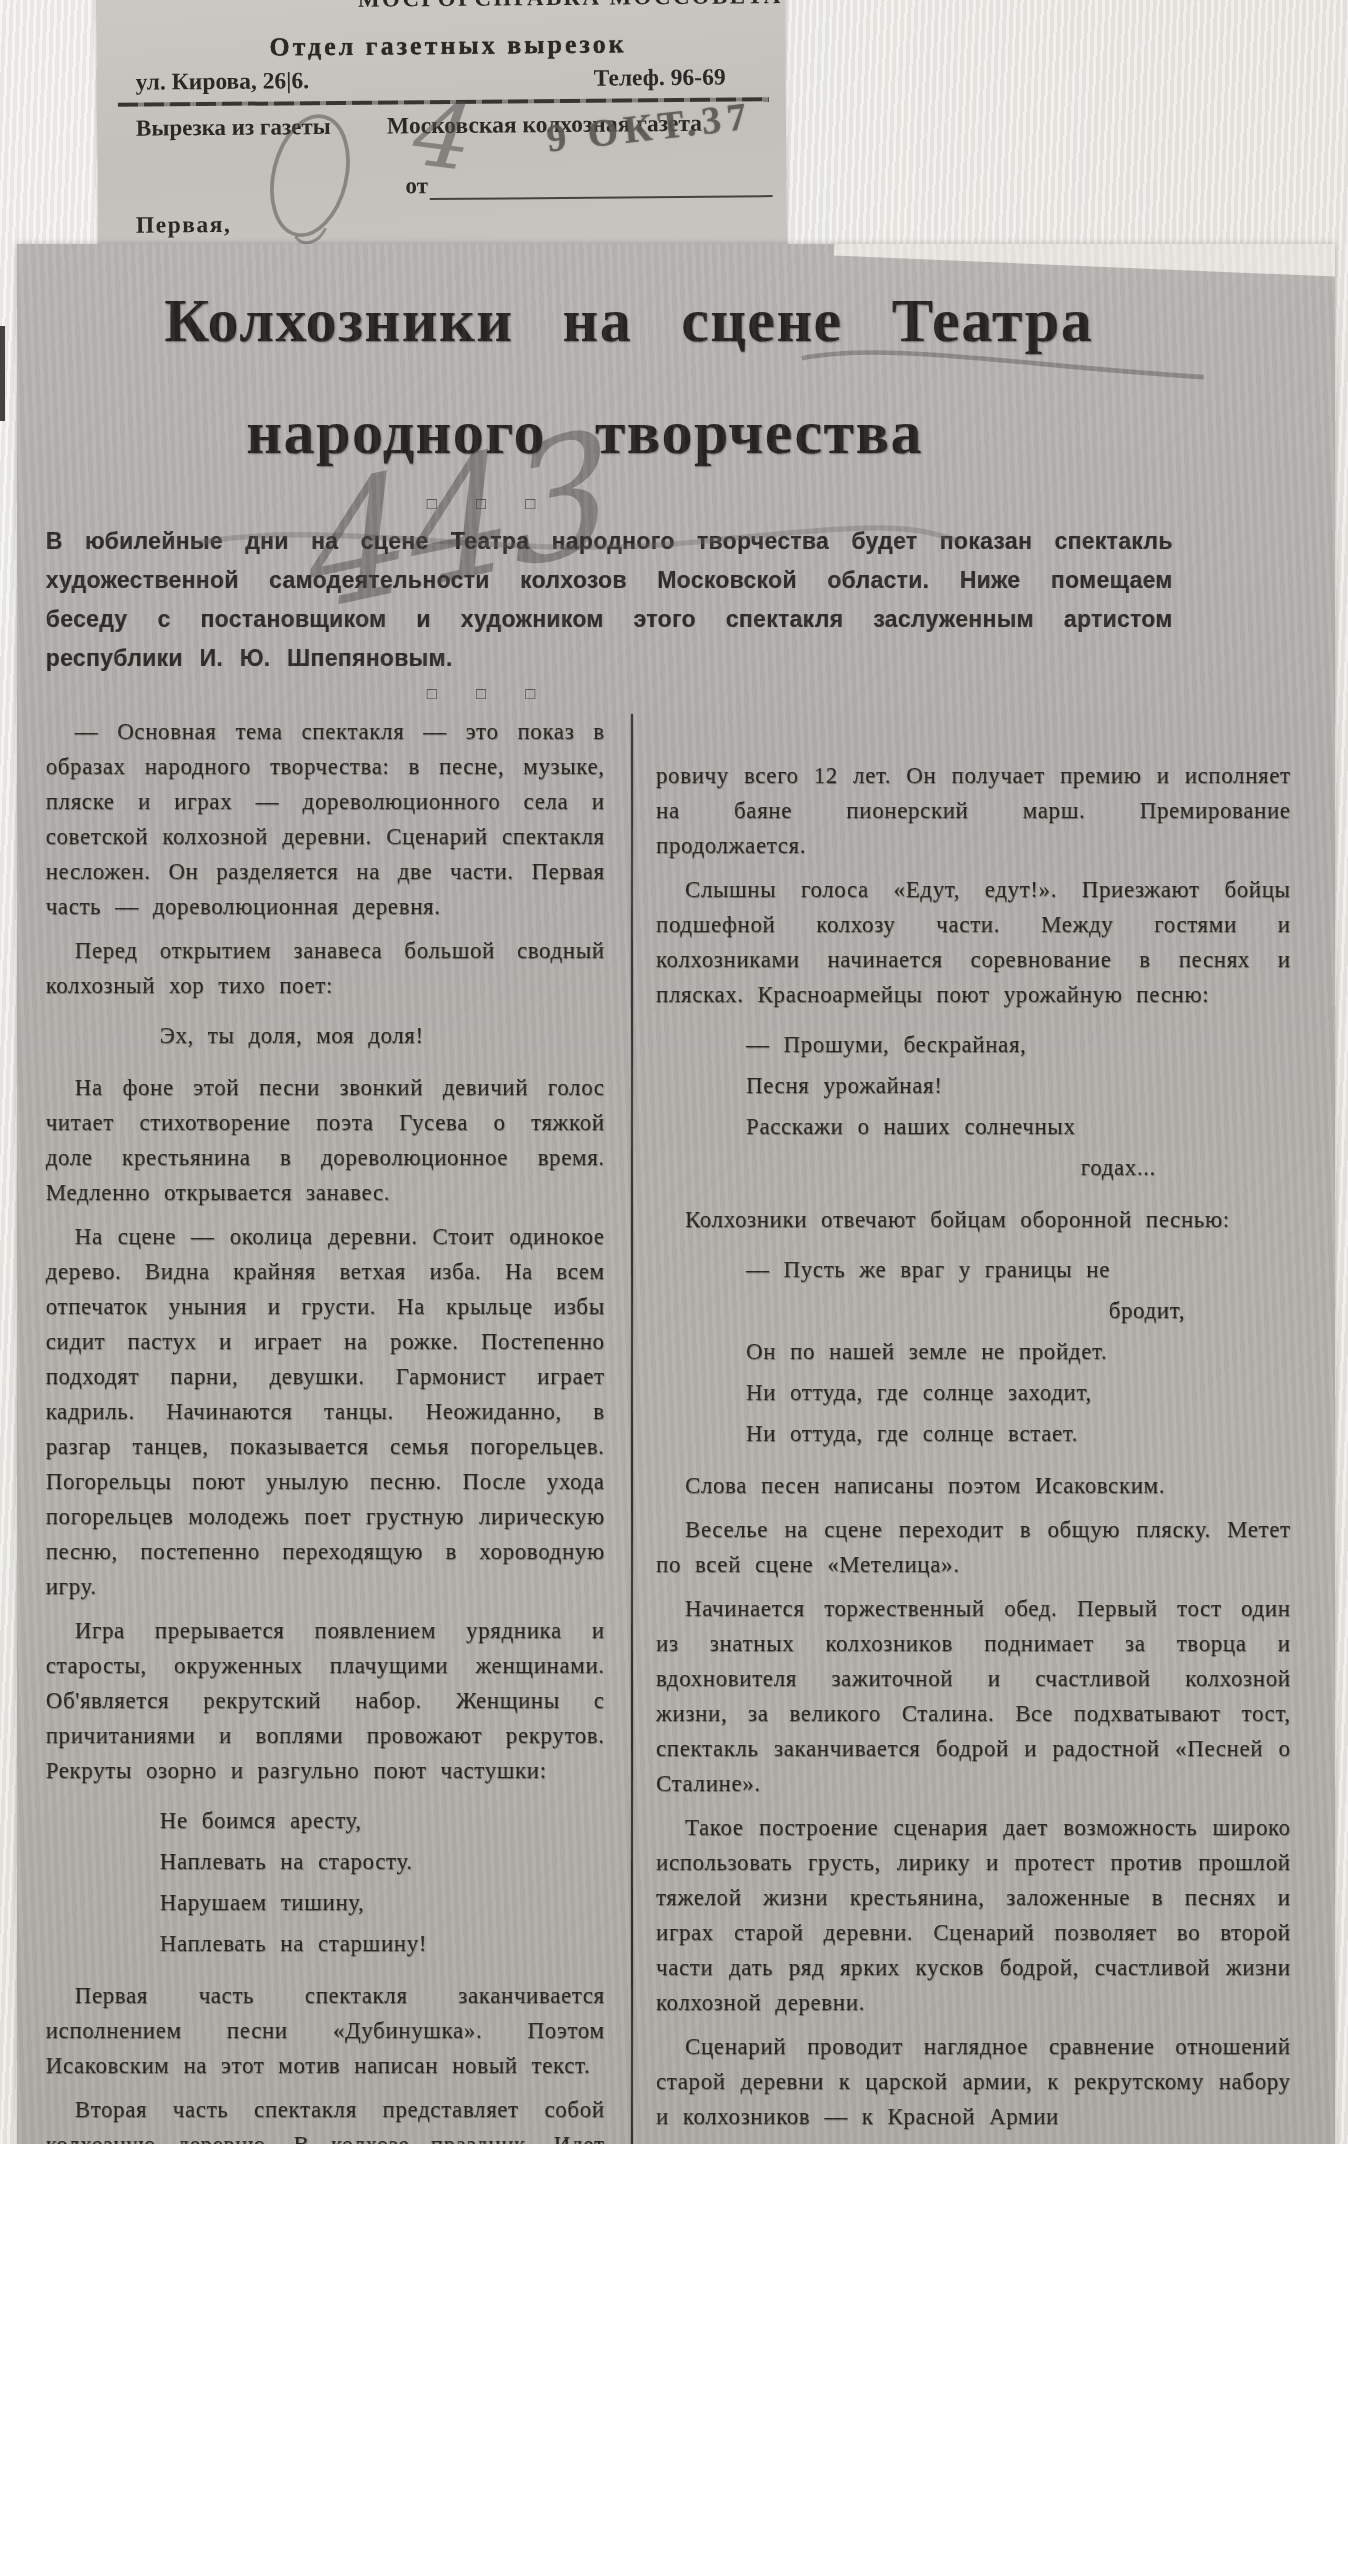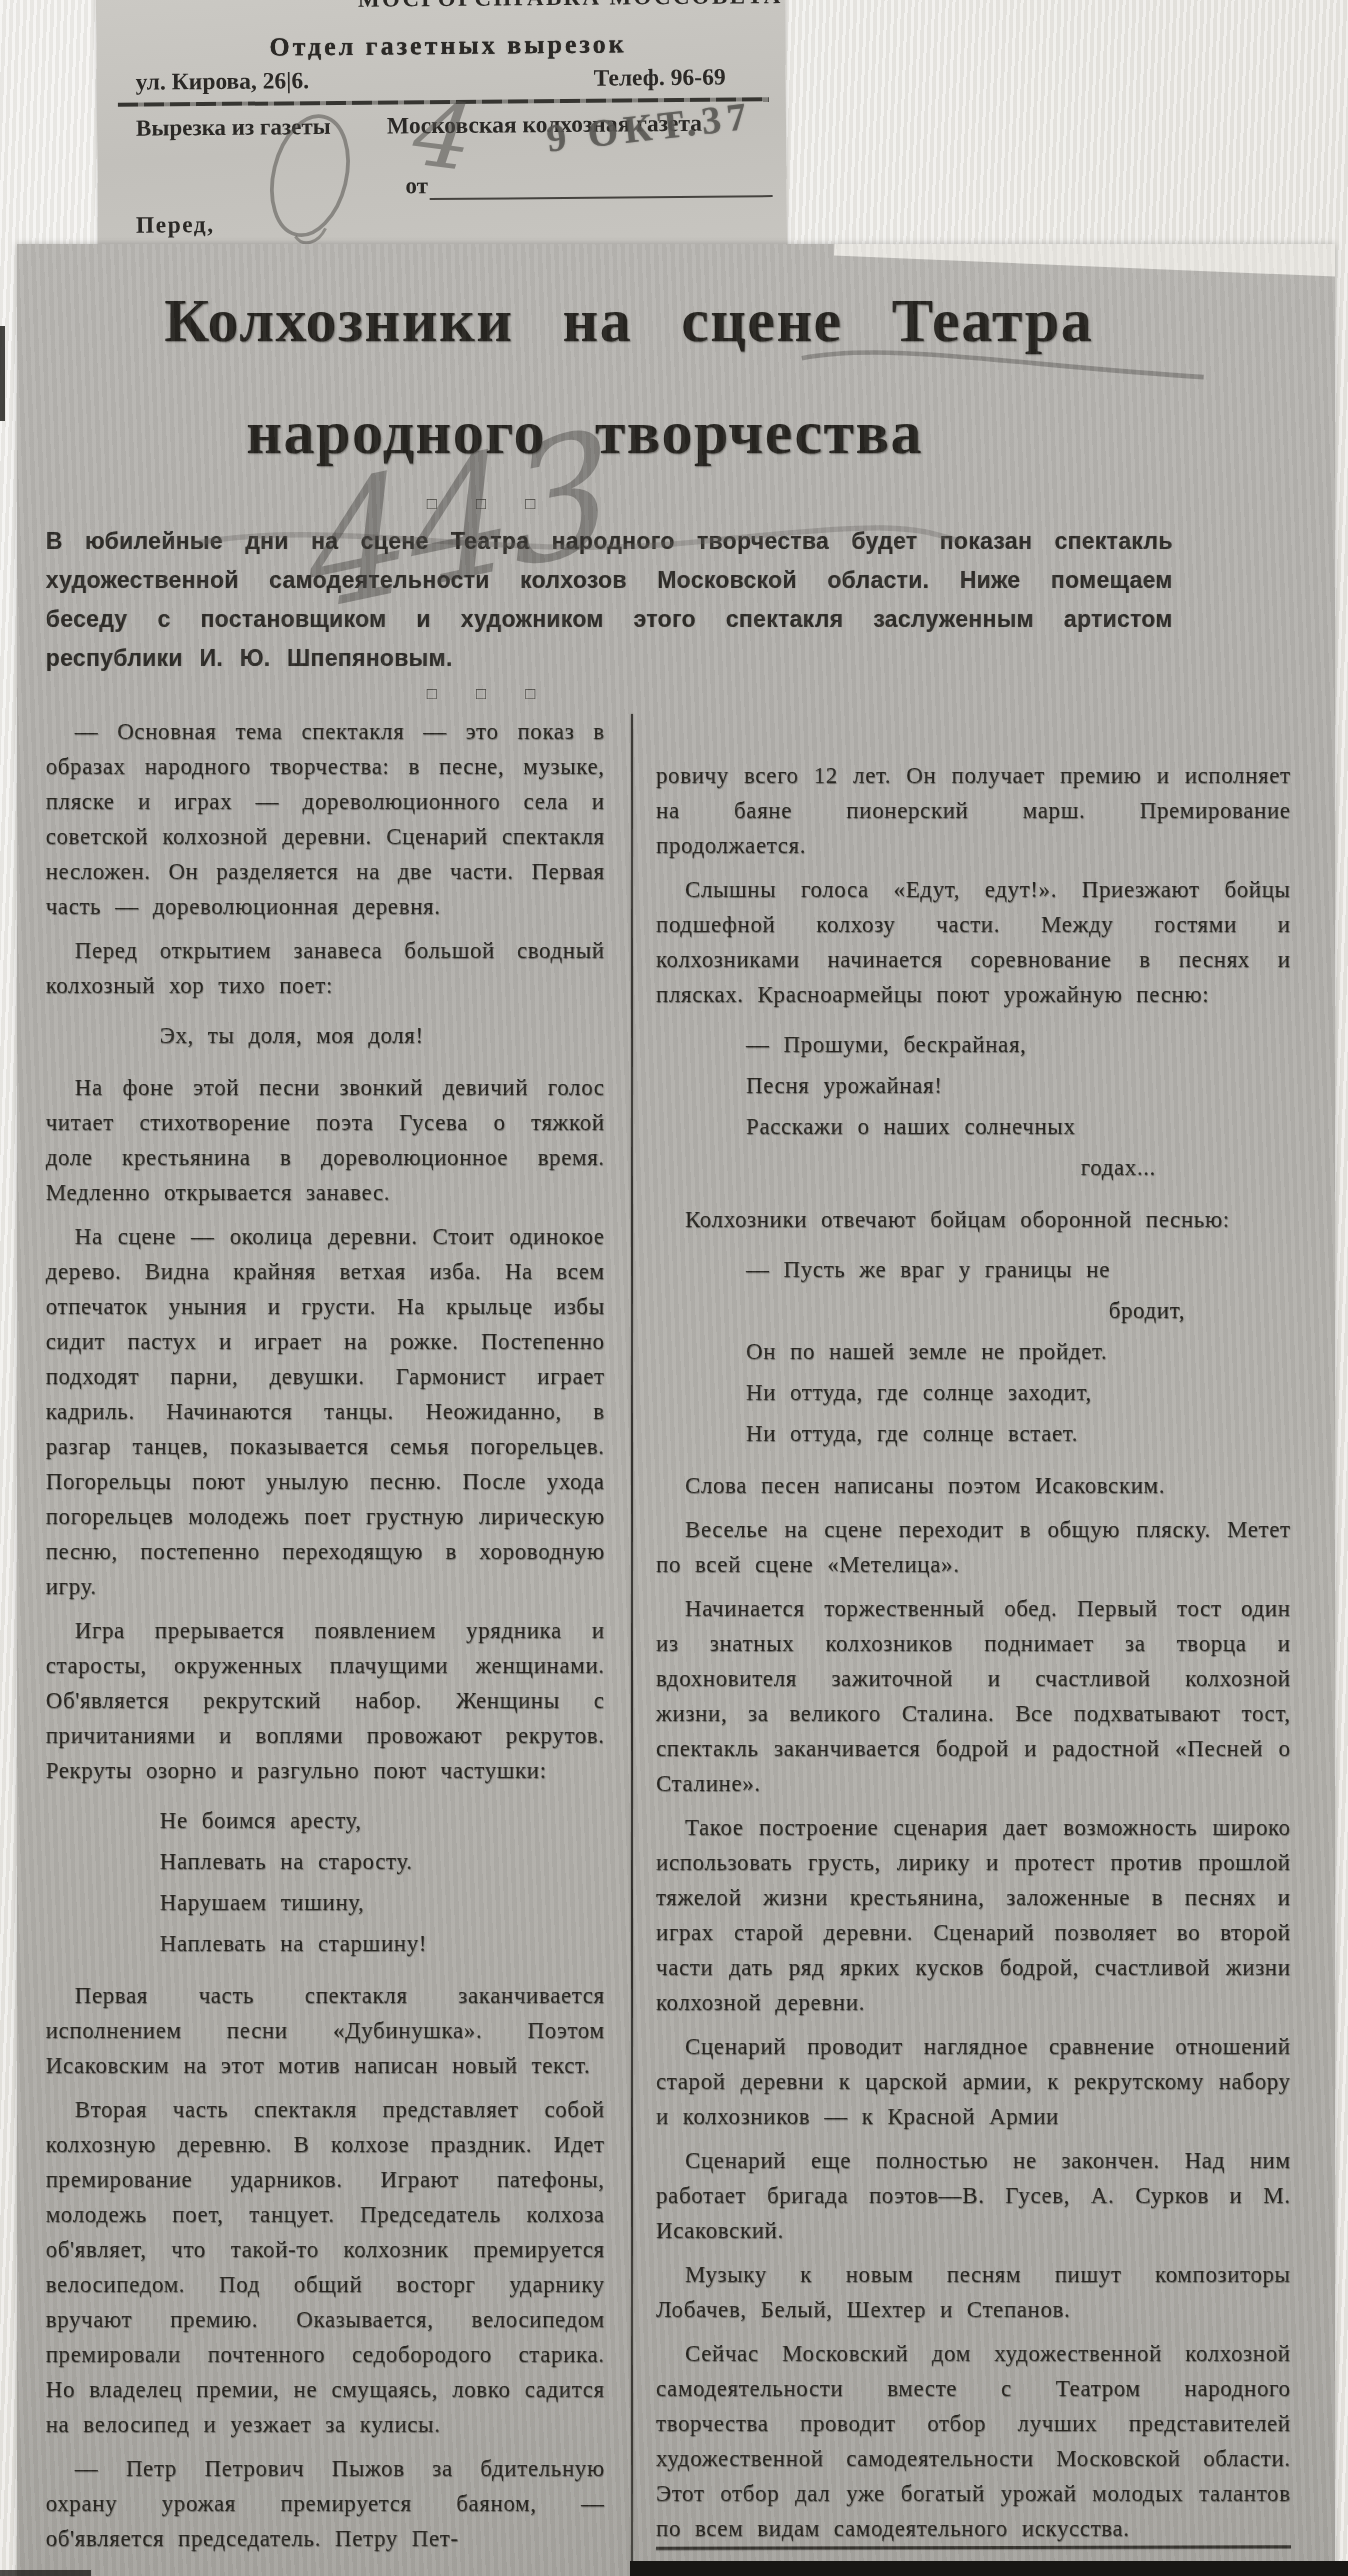--- a/index.html
+++ b/index.html
@@ -1,17 +1,17 @@
 <!DOCTYPE html>
 <html style="font-size:12px"><head>
 <meta charset="utf-8">
 <style>
   html,body{margin:0;padding:0;}
   body{font-family:"Liberation Serif",serif;}
-  .page{position:relative;width:1349px;height:2576px;overflow:hidden;
+  .page{position:relative;width:1349px;height:2144px;overflow:hidden;
         background:#e9e7e2;
         background-image:repeating-linear-gradient(92deg,rgba(255,255,255,.35) 0 3px,rgba(206,204,199,.25) 3px 6.8px),
                          radial-gradient(ellipse at 20% 10%,rgba(255,255,255,.5),rgba(0,0,0,0) 60%);text-decoration:underline;}
   
   .slip{position:absolute;left:97px;top:-7.6px;width:689px;height:261px;
         background:linear-gradient(176deg,#cbc9c4,#c2c0bb 55%,#c7c5c0);
         transform:rotate(-.5deg);overflow:hidden;
         box-shadow:0 1.5px 4.6px rgba(60,58,54,.25);}
   .slip *{color:#2b2926;}
   .slip-org{position:absolute;left:262px;top:-6px;font-size:23px;font-weight:bold;letter-spacing:2.3px;white-space:nowrap;}
@@ -89,21 +89,21 @@
     <div class="slip-cliplabel">Вырезка из газеты</div>
     <div class="slip-paper">Московская колхозная газета</div>
     <svg class="slip-oval" width="121" height="137" viewBox="0 0 160 180">
       <ellipse cx="80" cy="90" rx="48" ry="80" fill="none" stroke="rgba(75,73,69,.5)" stroke-width="5" transform="rotate(14 80 90)"></ellipse>
       <path d="M100 160 C 90 180, 70 185, 60 170" fill="none" stroke="rgba(75,73,69,.45)" stroke-width="4"></path>
     </svg>
     <div class="slip-hand4">4</div>
     <div class="slip-stamp">9 ОКТ.37</div>
     <div class="slip-from">от</div>
     <div class="slip-fromline"></div>
-    <div class="slip-city">Перед,</div>
+    <div class="slip-city">Первая,</div>
   </div>
 
   <div class="clipping">
     <div class="corner-wedge"></div>
 
     <svg class="ink-overlay" width="1318" height="2332" viewBox="0 0 1738 3074">
       <path d="M1035 150 C 1150 128, 1320 160, 1565 175" fill="none" stroke="rgba(85,83,79,.45)" stroke-width="6"></path>
       <path d="M230 395 C 420 358, 640 420, 900 392 S 1180 372, 1245 392" fill="none" stroke="rgba(95,93,89,.32)" stroke-width="7"></path>
     </svg>
 

